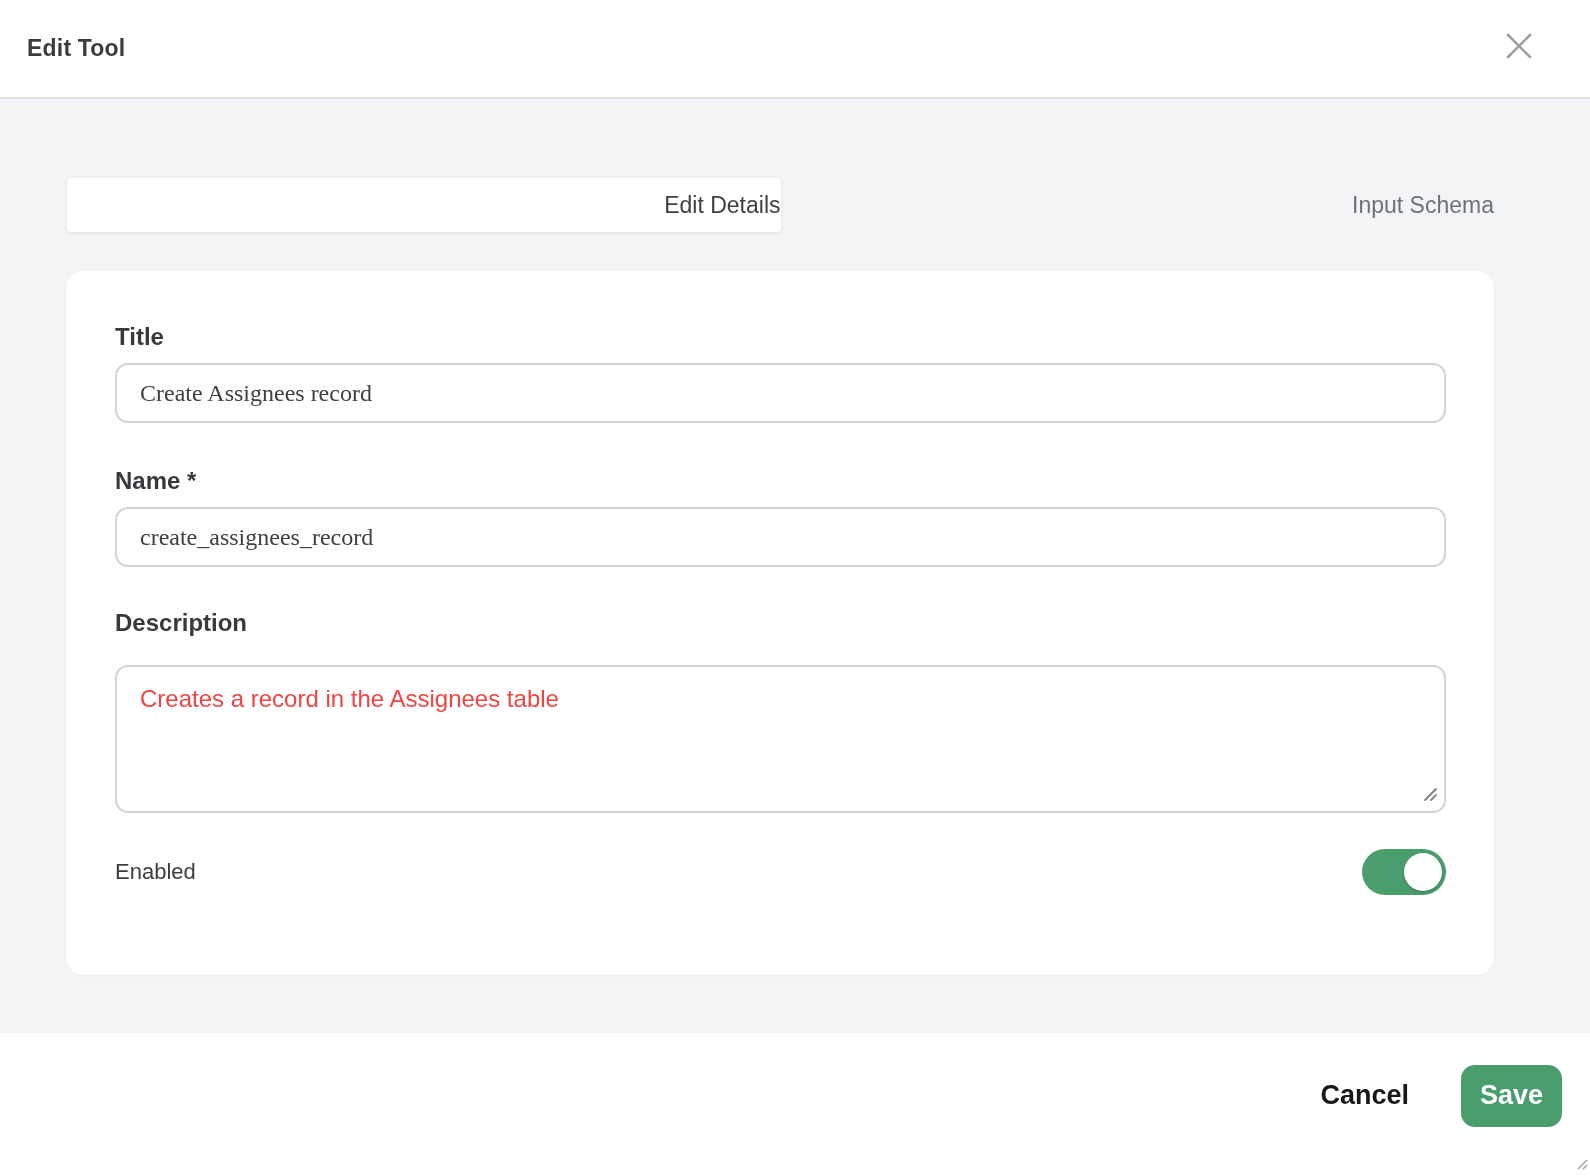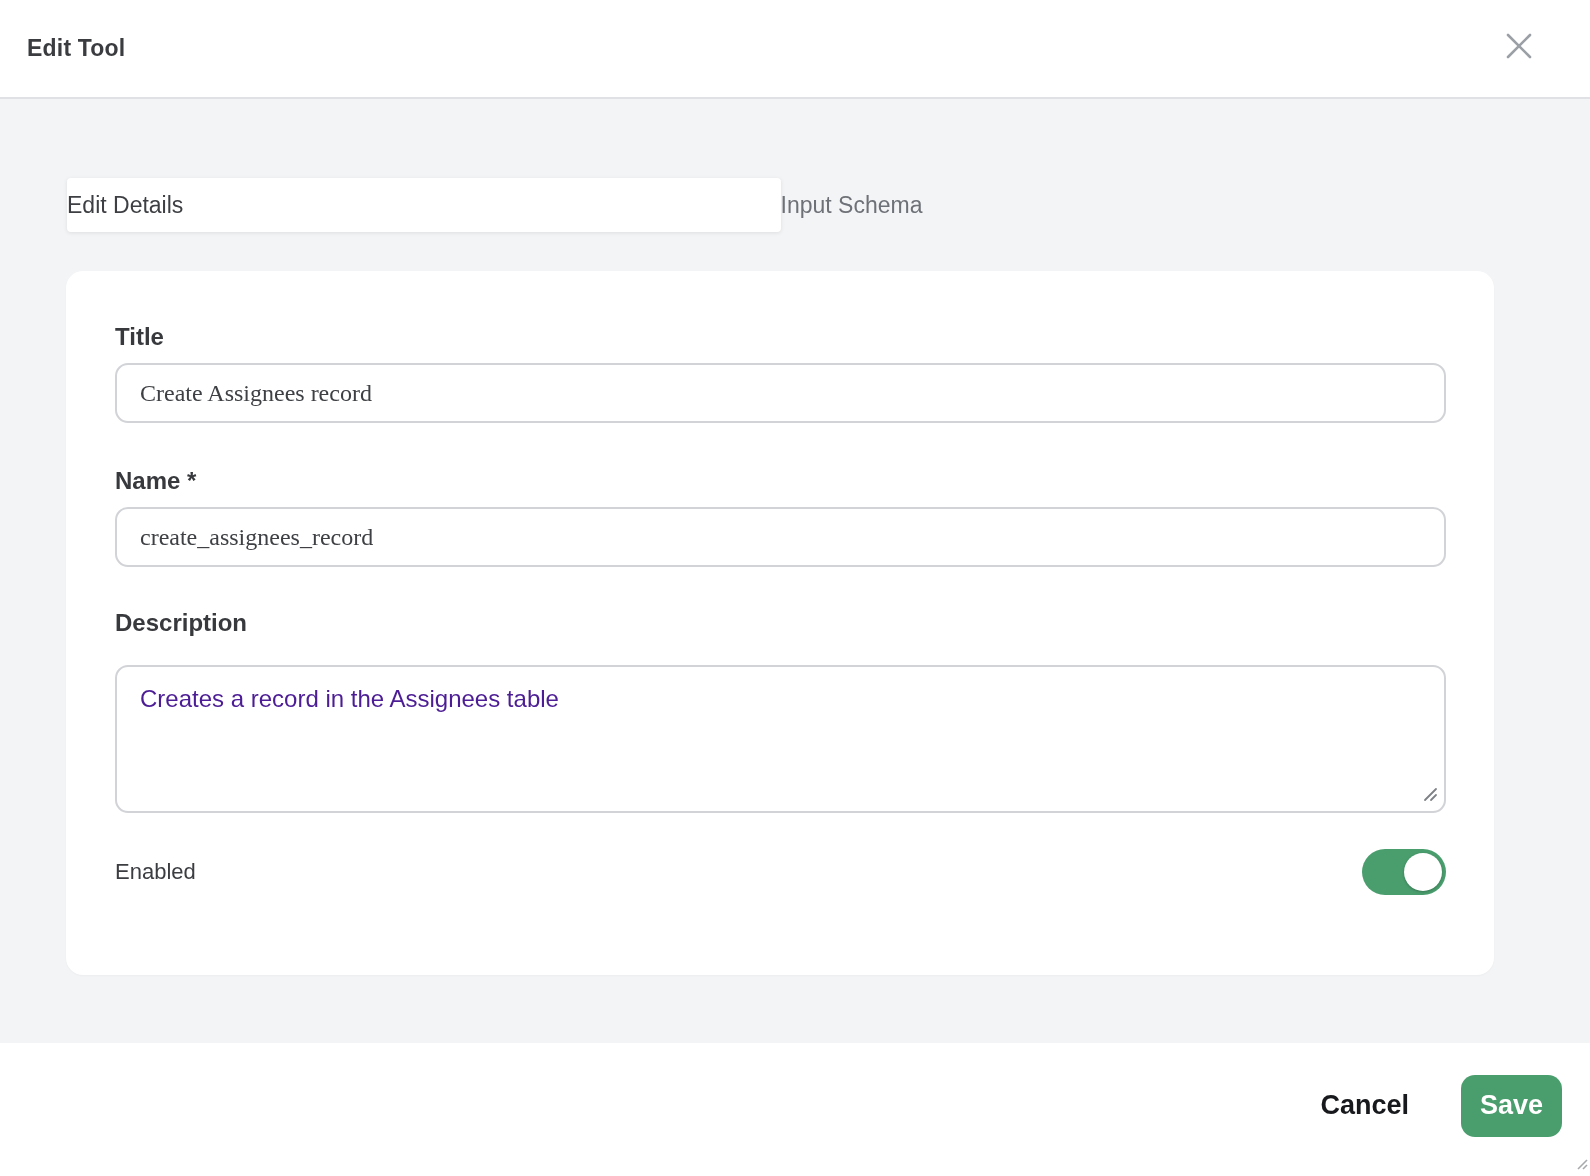--- a/index.html
+++ b/index.html
@@ -63,21 +63,21 @@
     top: 79px;
     left: 67px;
     width: 1427px;
     height: 54px;
     display: flex;
   }
   .tab {
     flex: 1 1 0;
     display: flex;
     align-items: center;
-    justify-content: flex-start;
+    justify-content: flex-end;
     font-size: 23px;
     border-radius: 4px;
     cursor: pointer;
     color: #6e7177;
     font-weight: 400;
   }
   .tab.active {
     background: #ffffff;
     color: #3d3f43;
     font-weight: 500;
@@ -124,21 +124,21 @@
   }
   .text-area {
     display: block;
     width: 100%;
     height: 148px;
     border: 2px solid #d2d3d7;
     border-radius: 13px;
     padding: 16px 23px;
     font-family: "Liberation Sans", "DejaVu Sans", sans-serif;
     font-size: 24px;
-    color: #4c1d95;
+    color: #ef4444;
     background: #ffffff;
     resize: none;
     outline: none;
     line-height: 1.35;
   }
   .resize-grip {
     position: absolute;
     right: 8px;
     bottom: 7px;
     pointer-events: none;
@@ -172,21 +172,21 @@
     width: 38px;
     height: 38px;
     border-radius: 50%;
     background: #ffffff;
     box-shadow: 0 1px 3px rgba(0,0,0,0.25);
   }
 
   
   .modal-footer {
     position: absolute;
-    left: 0; right: 0; bottom: 8px;
+    left: 0; right: 0; bottom: 18px;
     height: 125px;
     background: #ffffff;
     display: flex;
     align-items: center;
     justify-content: flex-end;
     gap: 48px;
     padding-right: 28px;
   }
   .cancel-btn {
     background: transparent;

